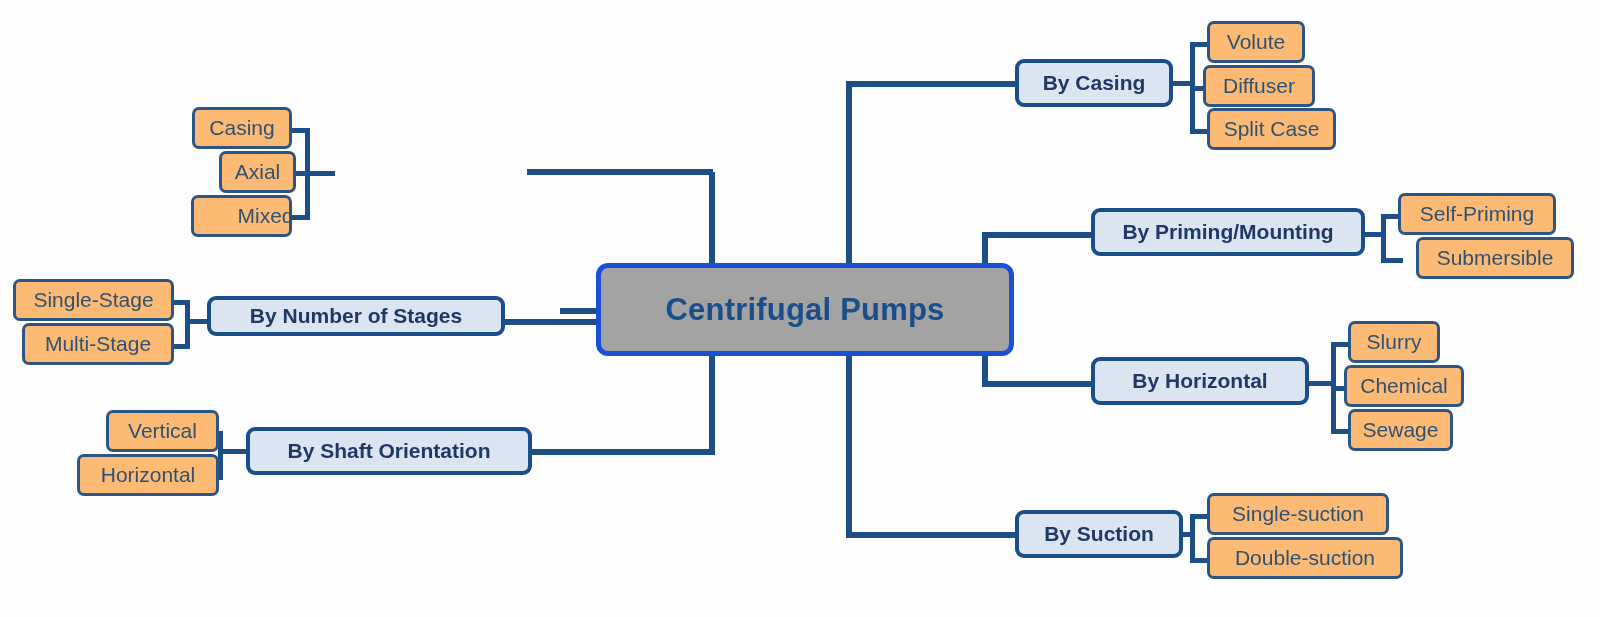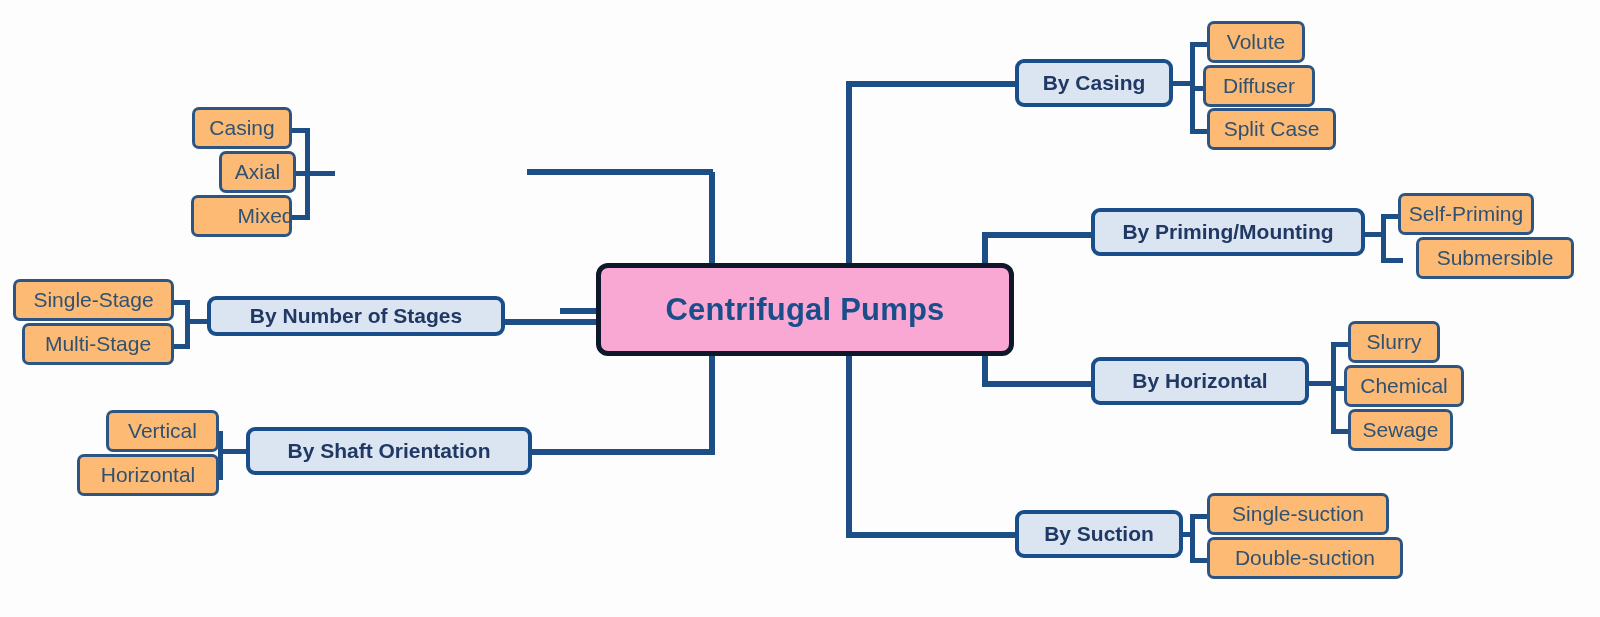--- a/index.html
+++ b/index.html
@@ -33,22 +33,22 @@
   .node {
     position: absolute;
     box-sizing: border-box;
     display: flex;
     align-items: center;
     justify-content: center;
     white-space: nowrap;
   }
 
   .node.root {
-    background: #f9a8d4;
-    border: 5px solid #0f172a;
+    background: #a3a3a3;
+    border: 5px solid #1d4ed8;
     border-radius: 12px;
     color: #1a4e8a;
     font-weight: bold;
     font-size: 31px;
     letter-spacing: 0.2px;
   }
 
   .node.branch {
     background: #dbe5f2;
     border: 4px solid #1a4e8a;
@@ -148,21 +148,21 @@
   <div class="node leaf" style="left:77px; top:454px; width:142px; height:42px;">Horizontal</div>
 
   <div class="node branch" style="left:1015px; top:59px; width:158px; height:48px;text-align:right;">By Casing</div>
 
   <div class="node leaf" style="left:1207px; top:21px; width:98px; height:42px;">Volute</div>
   <div class="node leaf" style="left:1203px; top:65px; width:112px; height:42px;">Diffuser</div>
   <div class="node leaf" style="left:1207px; top:108px; width:129px; height:42px;">Split Case</div>
 
   <div class="node branch" style="left:1091px; top:208px; width:274px; height:48px;">By Priming/Mounting</div>
 
-  <div class="node leaf" style="left:1398px; top:193px; width:136px; height:42px;">Self-Priming</div>
+  <div class="node leaf" style="left:1398px; top:193px; width:158px; height:42px;">Self-Priming</div>
   <div class="node leaf" style="left:1398px; top:237px; width:158px; height:42px;margin-left:18px;">Submersible</div>
 
   <div class="node branch" style="left:1091px; top:357px; width:218px; height:48px;">By Horizontal</div>
 
   <div class="node leaf" style="left:1348px; top:321px; width:92px; height:42px;text-align:right;">Slurry</div>
   <div class="node leaf" style="left:1344px; top:365px; width:120px; height:42px;">Chemical</div>
   <div class="node leaf" style="left:1348px; top:409px; width:105px; height:42px;">Sewage</div>
 
   <div class="node branch" style="left:1015px; top:510px; width:168px; height:48px;">By Suction</div>
 

